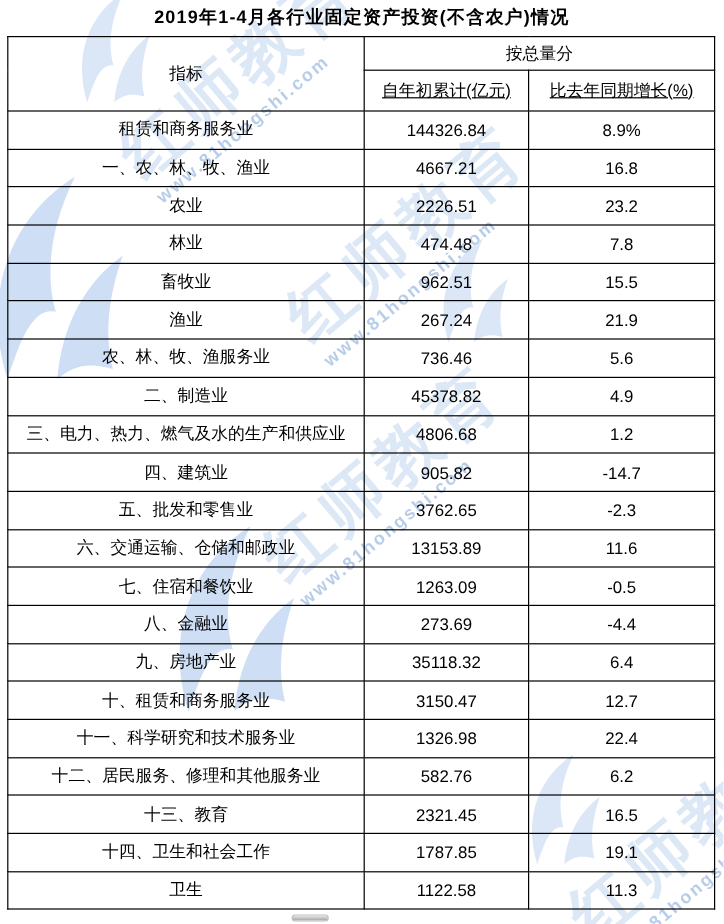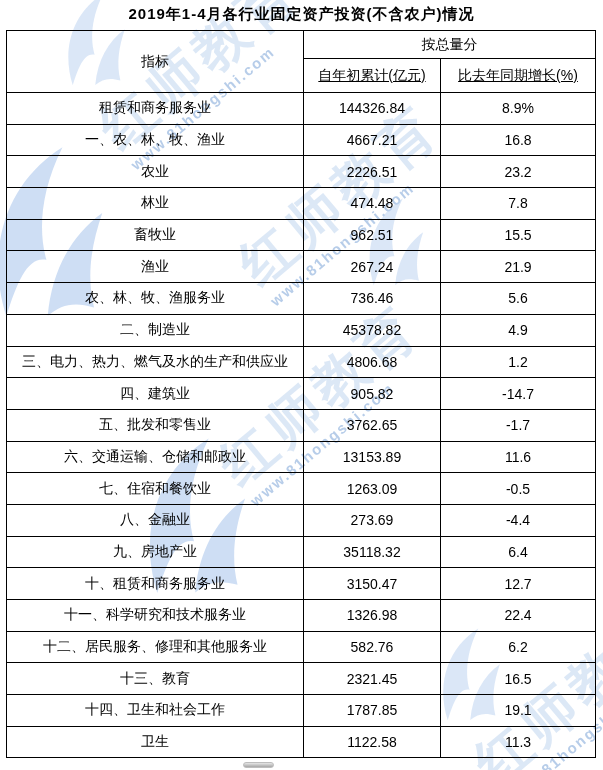--- a/index.html
+++ b/index.html
@@ -175,21 +175,21 @@
           <td class="num">1.2</td>
         </tr>
       <tr>
           <td class="lbl">四、建筑业</td>
           <td class="num">905.82</td>
           <td class="num">-14.7</td>
         </tr>
       <tr>
           <td class="lbl">五、批发和零售业</td>
           <td class="num">3762.65</td>
-          <td class="num">-1.7</td>
+          <td class="num">-2.3</td>
         </tr>
       <tr>
           <td class="lbl">六、交通运输、仓储和邮政业</td>
           <td class="num">13153.89</td>
           <td class="num">11.6</td>
         </tr>
       <tr>
           <td class="lbl">七、住宿和餐饮业</td>
           <td class="num">1263.09</td>
           <td class="num">-0.5</td>

